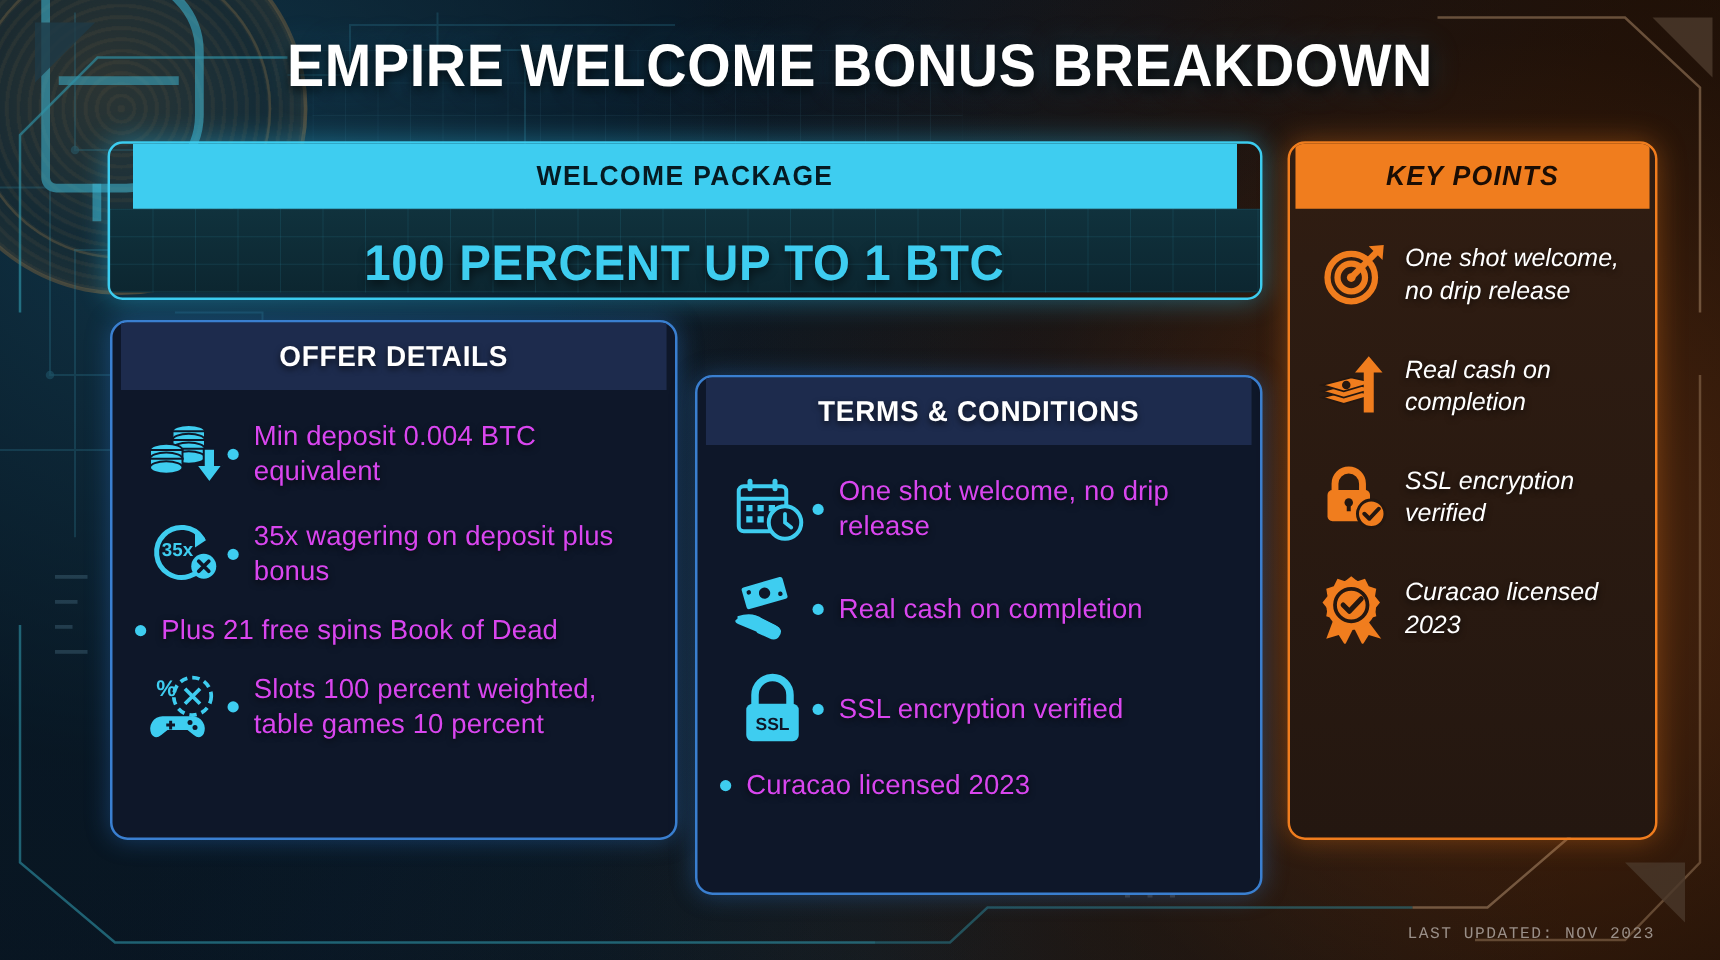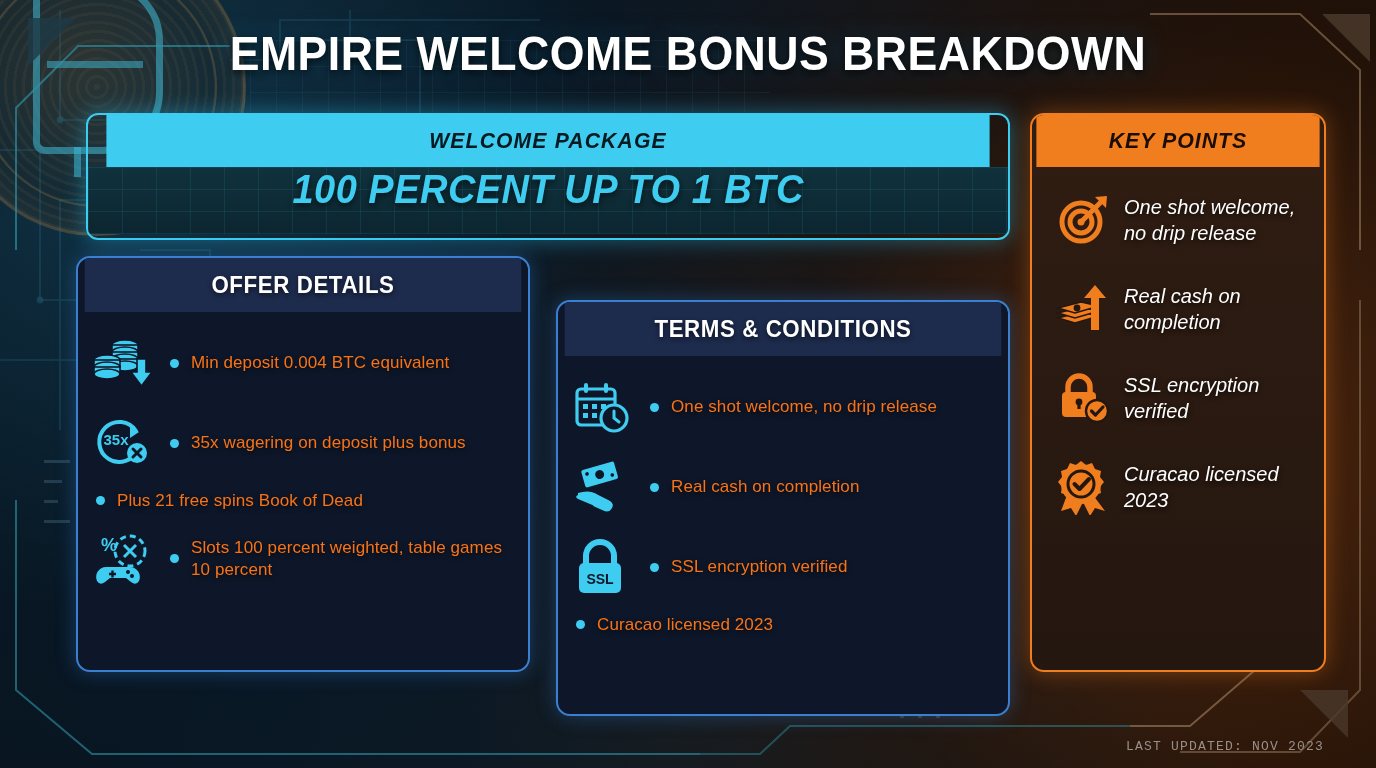--- a/index.html
+++ b/index.html
@@ -64,28 +64,27 @@
     font-family:"Liberation Sans", sans-serif;
     text-shadow:0 3px 10px rgba(0,0,0,.85), 0 0 26px rgba(40,150,200,.30);
     transform:scaleX(.93);
   }
 
   
   .welcome{
     position:absolute;left:86px;top:113px;width:920px;height:123px;
     border:2px solid #3ccdf0;border-radius:12px;overflow:hidden;
     box-shadow:0 0 22px rgba(45,190,235,.45);
-    font-style:italic;
   }
   .welcome-head{
     height:52px;background:#3ecdf0;display:flex;align-items:center;justify-content:center;
     color:#061a22;font-size:22px;font-weight:700;letter-spacing:1.2px;transform:scaleX(.96);
   }
   .welcome-body{
-    height:67px;display:flex;align-items:flex-start;justify-content:center;
+    height:67px;display:flex;align-items:flex-end;justify-content:center;
     background:
       linear-gradient(rgba(62,200,235,.10) 1px,transparent 1px),
       linear-gradient(90deg,rgba(62,200,235,.10) 1px,transparent 1px),
       linear-gradient(180deg,#10323d,#0c2630);
     background-size:34px 22px,34px 22px,100% 100%;
   }
   .welcome-body span{
     font-size:40px;font-weight:700;color:#3ecdf0;letter-spacing:.5px;transform:scaleX(.95);
     text-shadow:0 3px 8px rgba(0,0,0,.6);
   }
@@ -95,28 +94,28 @@
     position:absolute;border:2px solid #3a7fd0;border-radius:14px;overflow:hidden;
     background:#0e1729;box-shadow:0 0 20px rgba(45,120,205,.40);
   }
   .panel-head{
     height:54px;background:#1d2b4d;display:flex;align-items:center;justify-content:center;
     color:#fff;font-size:23px;font-weight:700;letter-spacing:.6px;transform:scaleX(.97);
     text-shadow:0 2px 5px rgba(0,0,0,.6);
   }
   .panel-body{padding:18px 14px 10px 14px;}
   .row{display:flex;align-items:center;margin-bottom:14px;}
-  .row .ico{width:74px;height:66px;flex:0 0 74px;display:flex;align-items:center;justify-content:flex-start;}
+  .row .ico{width:74px;height:66px;flex:0 0 74px;display:flex;align-items:center;justify-content:flex-end;}
   .row .bullet{
     width:9px;height:9px;border-radius:50%;background:#3ecdf0;flex:0 0 9px;margin:0 12px 0 4px;
   }
-  .row .txt{color:#f97316;font-size:17px;line-height:1.28;letter-spacing:.1px;
+  .row .txt{color:#d946ef;font-size:22px;line-height:1.28;letter-spacing:.1px;
     text-shadow:0 2px 5px rgba(0,0,0,.65);}
 
-  #offer{left:76px;top:256px;width:450px;height:412px;}
+  #offer{left:88px;top:256px;width:450px;height:412px;}
   #terms{left:556px;top:256px;width:450px;height:412px;margin-top:44px;}
 
   
   .keypanel{
     position:absolute;left:1030px;top:113px;width:292px;height:555px;
     border:2px solid #f07d1e;border-radius:14px;overflow:hidden;
     background:linear-gradient(180deg,#301d12,#241710);
     box-shadow:0 0 22px rgba(235,120,25,.38);
     font-style:italic;
   }

